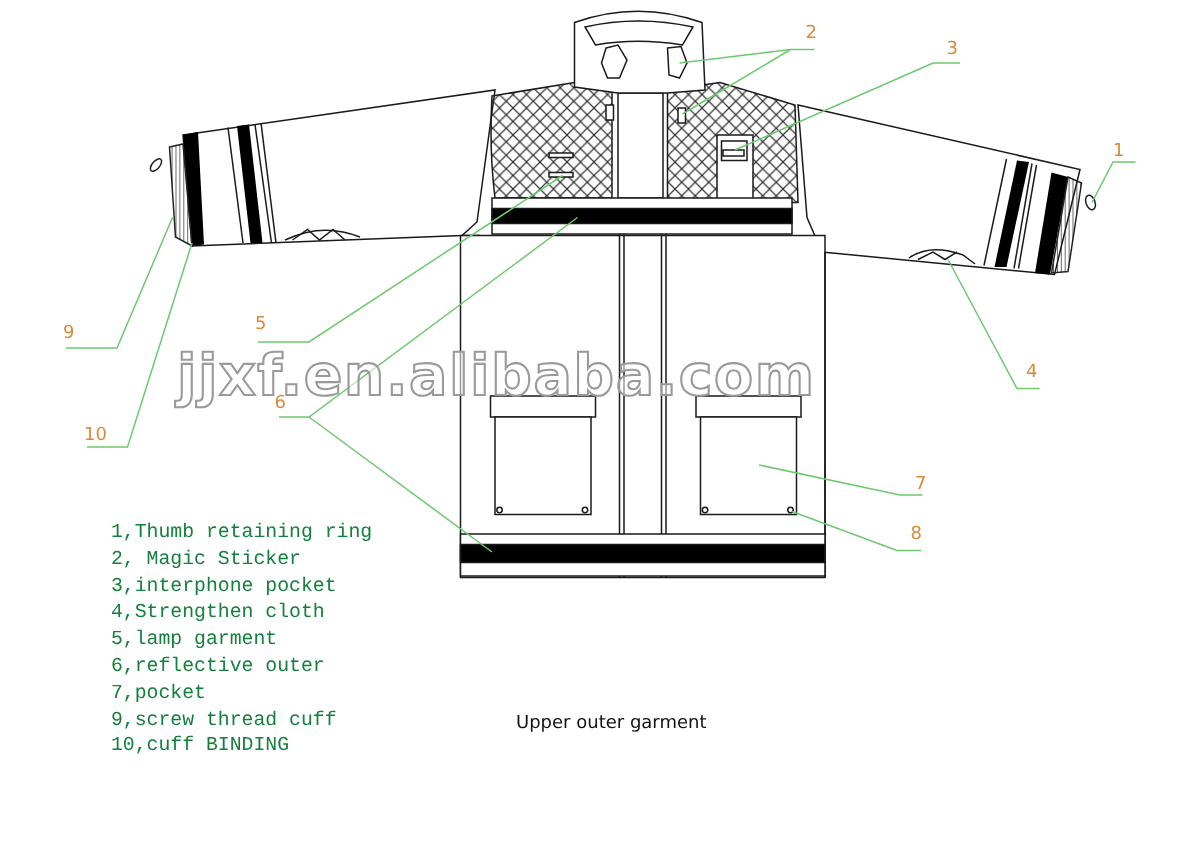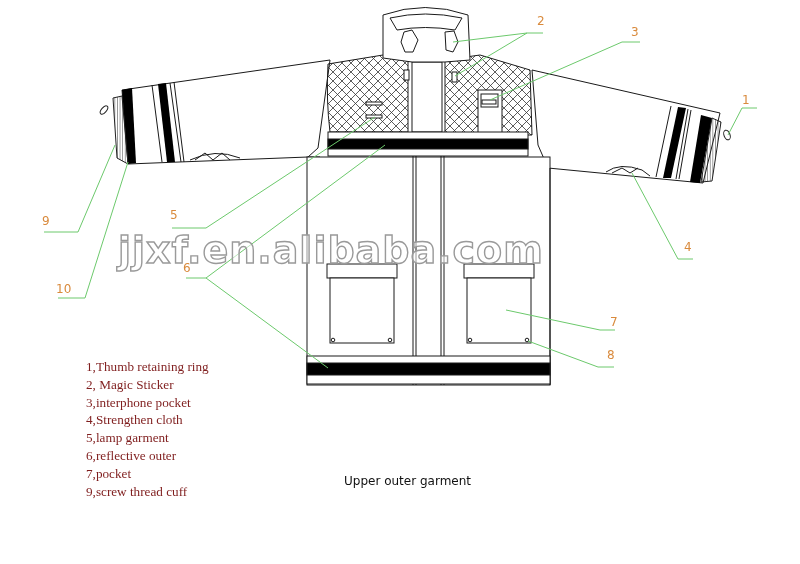--- a/index.html
+++ b/index.html
@@ -3,22 +3,22 @@
   <meta charset="utf-8">
   <style>
     html, body { margin: 0; padding: 0; background: #ffffff; }
     #canvas { position: relative; width: 800px; height: 564px; overflow: hidden; background: #fff; }
     svg#drawing { position: absolute; left: 0; top: 0; }
     .callout-num {
       position: absolute; font-family: "DejaVu Sans", sans-serif; font-size: 12px;
       color: #d98a3c; line-height: 1;
     }
     #legend {
-      position: absolute; left: 74px; top: 346px; margin: 12px; padding: 0; list-style: none;
-      font-family: Liberation Serif, serif; font-size: 13.2px; color: #7f1d1d; line-height: 17.8px;
+      position: absolute; left: 74px; top: 346px; margin: 0; padding: 0; list-style: none;
+      font-family: Liberation Mono, monospace; font-size: 13.2px; color: #15803d; line-height: 17.8px;
     }
     #legend li { white-space: pre; }
     #caption {
       position: absolute; left: 344px; top: 474px;
       font-family: "DejaVu Sans", sans-serif; font-size: 12px; color: #111;
     }
     #watermark {
       position: absolute; left: 118px; top: 228px;
       font-family: "DejaVu Sans", sans-serif; font-weight: bold; font-size: 38px;
       letter-spacing: 1px; color: rgba(255,255,255,0.55);
@@ -153,16 +153,17 @@
 
   <ul id="legend">
     <li>1,Thumb retaining ring</li>
     <li>2, Magic Sticker</li>
     <li>3,interphone pocket</li>
     <li>4,Strengthen cloth</li>
     <li>5,lamp garment</li>
     <li>6,reflective outer</li>
     <li>7,pocket</li>
     <li>9,screw thread cuff</li>
+    <li>10,cuff BINDING</li>
   </ul>
 
   <div id="caption">Upper outer garment</div>
 </div>
 
 </body></html>

